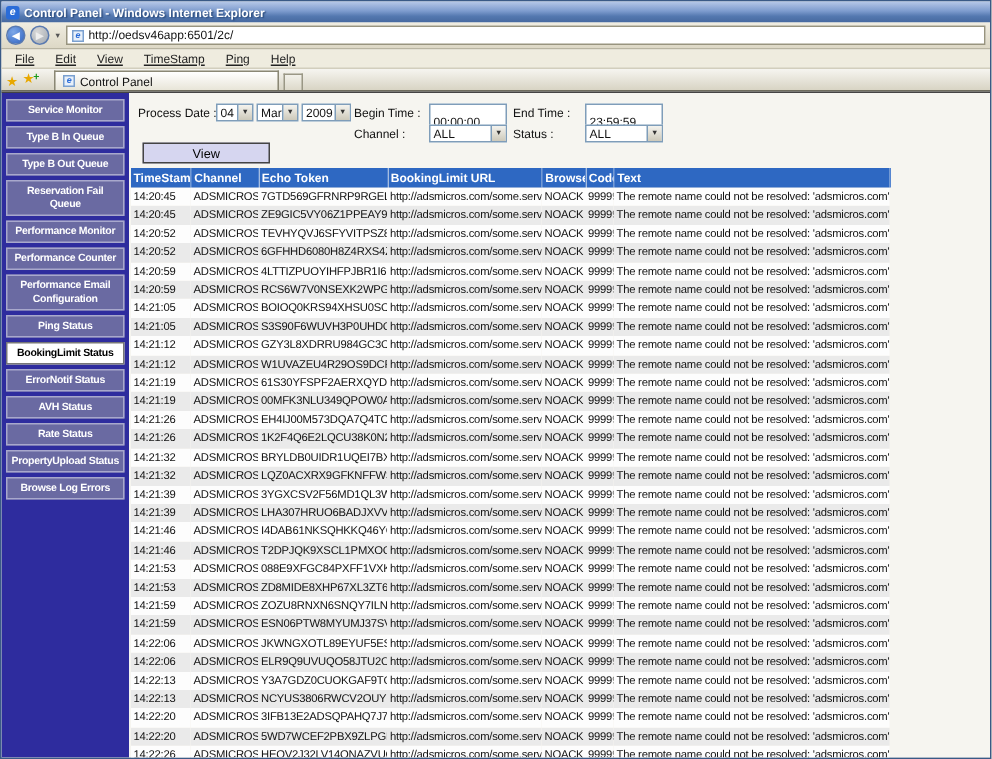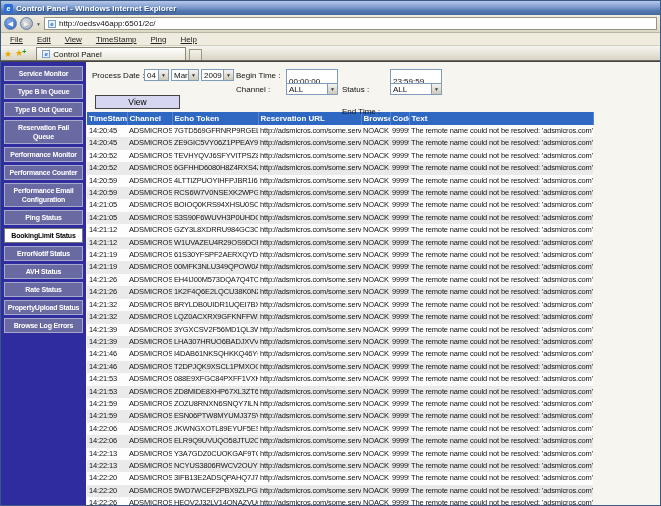--- a/index.html
+++ b/index.html
@@ -150,42 +150,42 @@
         <span class="fselect" style="left:85px; top:7px; width:28px;">
             <span class="val">Mar</span>
             <span class="arr">▼</span>
           </span>
         <span class="fselect" style="left:115px; top:7px; width:33px;">
             <span class="val">2009</span>
             <span class="arr">▼</span>
           </span>
         <span class="flabel" style="left:150px; top:9px;">Begin Time :</span>
         <input class="ftext" style="left: 200px; top: 7px; width: 52px;" value="00:00:00">
-        <span class="flabel" style="left:256px; top:9px;margin-top:36px;">End Time :</span>
+        <span class="flabel" style="left:256px; top:9px;">End Time :</span>
         <input class="ftext" style="left: 304px; top: 7px; width: 52px;" value="23:59:59">
         <span class="flabel" style="left:150px; top:23px;">Channel :</span>
         <span class="fselect" style="left:200px; top:21px; width:52px;">
             <span class="val">ALL</span>
             <span class="arr">▼</span>
           </span>
         <span class="flabel" style="left:256px; top:23px;">Status :</span>
         <span class="fselect" style="left:304px; top:21px; width:52px;">
             <span class="val">ALL</span>
             <span class="arr">▼</span>
           </span>
         <button class="view-btn">View</button>
       </div>
 
       <table class="results">
         <thead>
             <tr>
               <th style="width: 40px;">TimeStamp</th>
               <th style="width: 45px;">Channel</th>
               <th style="width: 86px;">Echo Token</th>
-              <th style="width: 103px;">Reservation URL</th>
+              <th style="width: 103px;">BookingLimit URL</th>
               <th style="width: 29px;">Browse</th>
               <th style="width: 19px;">Code</th>
               <th style="width: 184px;">Text</th>
             </tr>
           </thead>
         <tbody>
             <tr class="odd">
               <td>14:20:45</td>
               <td>ADSMICROS</td>
               <td>7GTD569GFRNRP9RGEL99</td>

